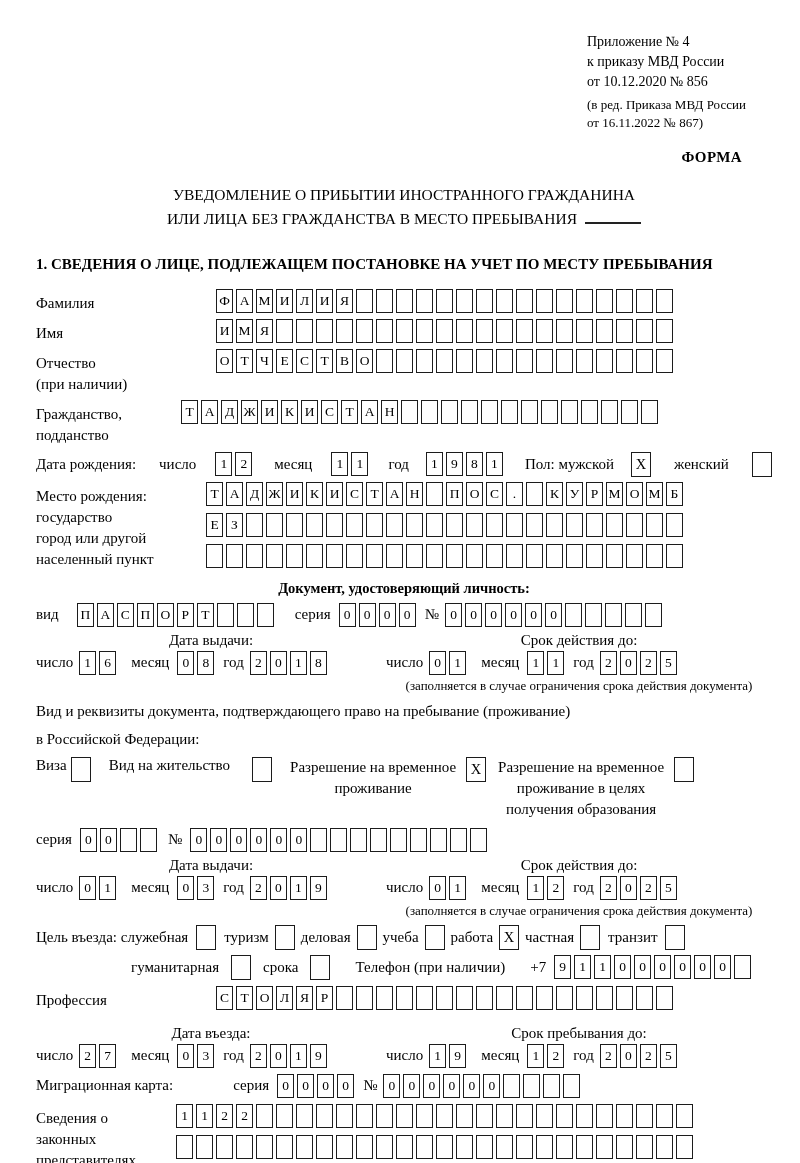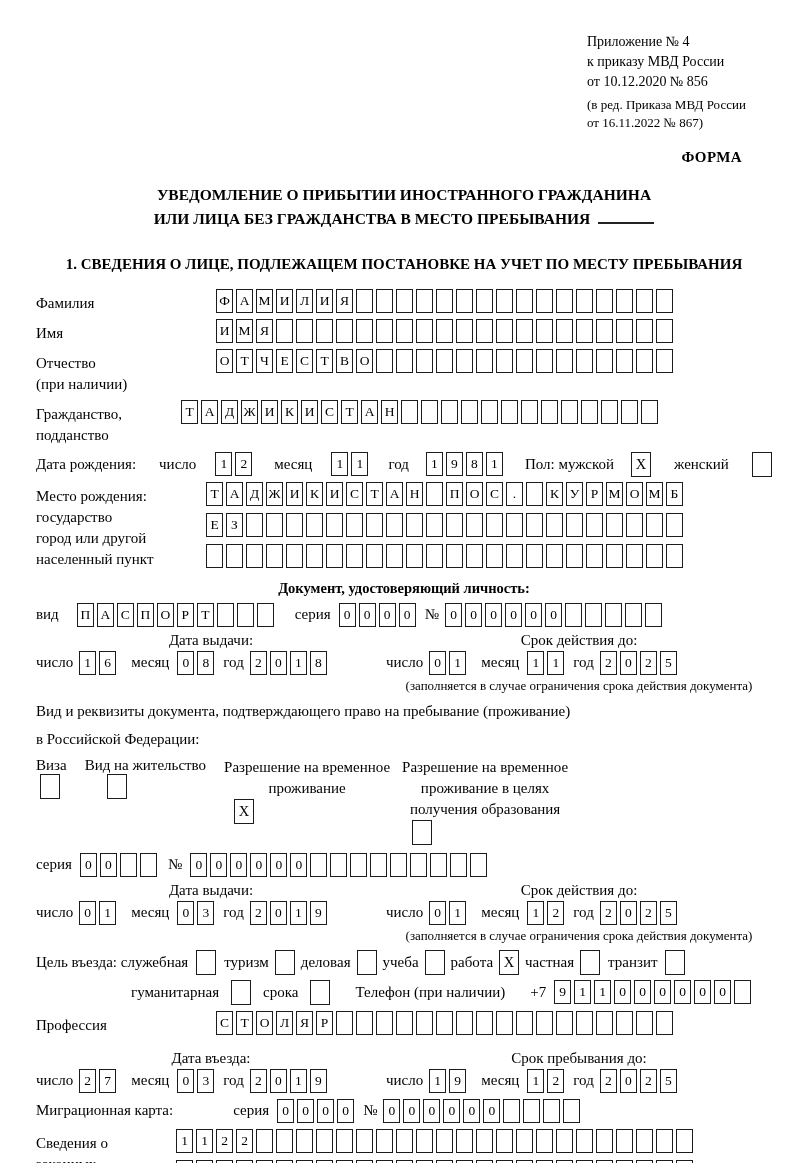--- a/index.html
+++ b/index.html
@@ -10,24 +10,24 @@
     font-family: "Liberation Serif", serif;
     font-size: 15px;
     overflow: hidden;
   }
   .page { padding: 32px 28px 0 36px; }
 
   .hdr { width: 185px; margin-left: auto; font-size: 14px; line-height: 1.42; }
   .hdr-sub { font-size: 13px; margin-top: 4px; line-height: 1.42; }
   .forma { text-align: right; font-weight: bold; font-size: 15px; margin: 16px 30px 0 0; letter-spacing: 0.4px; }
 
-  .title { text-align: center; font-weight: bold; font-size: 15.5px; margin-top: 17px; line-height: 1.55; }
+  .title { text-align: center; font-weight: normal; font-size: 15.5px; margin-top: 17px; line-height: 1.55; }
   .blank-line { display: inline-block; width: 56px; border-bottom: 2.2px solid #222; height: 0.85em; margin-left: 8px; }
 
-  .sec1 { font-weight: bold; font-size: 15px; margin-top: 25px; margin-bottom: 16px; text-align: center; }
+  .sec1 { font-weight: bold; font-size: 15px; margin-top: 25px; margin-bottom: 16px; }
 
   .row { display: flex; align-items: flex-start; margin-bottom: 5px; }
   .inline { display: flex; align-items: center; }
   .lblcol { flex: 0 0 auto; padding-top: 4px; line-height: 1.4; }
   .w180 { width: 180px; }
   .w145 { width: 145px; }
   .w170 { width: 170px; }
   .w140 { width: 140px; }
 
   .boxes { display: inline-flex; flex: 0 0 auto; }
@@ -57,21 +57,21 @@
   .daterow { display: flex; margin-bottom: 6px; }
   .dcol-l { width: 350px; flex: 0 0 auto; }
   .dcol-r { flex: 1 1 auto; }
   .dhead { text-align: center; margin-bottom: 2px; }
   .dline { display: flex; align-items: center; }
   .dnote { font-size: 13px; margin-top: 3px; text-align: center; white-space: nowrap; }
 
   .plain { margin-bottom: 6px; line-height: 1.5; }
 
   .visarow { display: flex; align-items: flex-start; margin-bottom: 8px; }
-  .vgroup { display: flex; align-items: flex-start; flex-direction: column; }
+  .vgroup { display: flex; align-items: flex-start; }
   .vtext { text-align: center; line-height: 1.4; }
   .visarow .chk { margin-left: 10px; }
 </style>
 </head>
 <body>
 
 <div class="page">
 
   <div class="hdr">
     <div>Приложение № 4</div>

